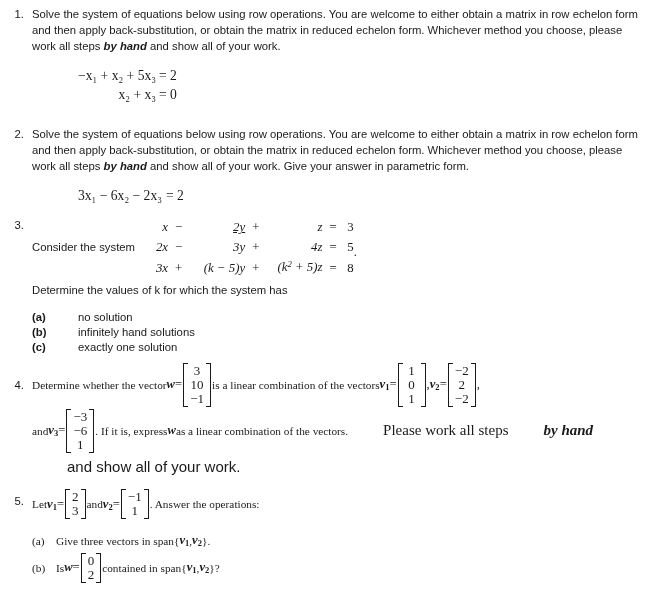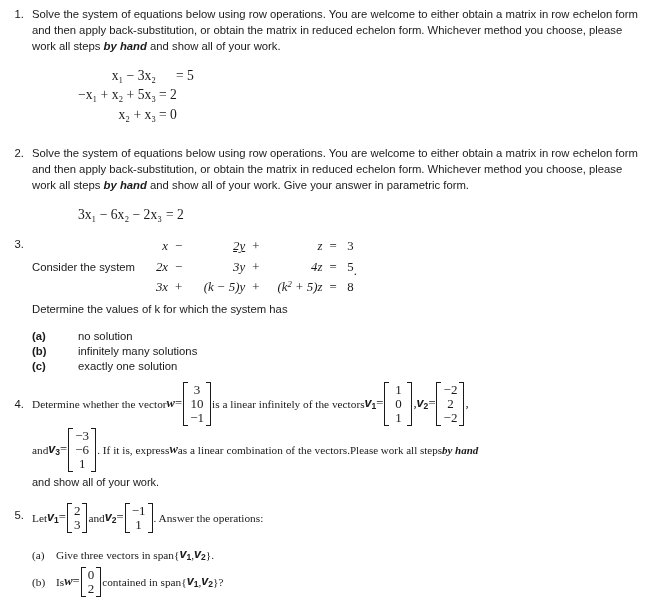--- a/index.html
+++ b/index.html
@@ -113,55 +113,51 @@
   .vec .col {
     display: flex;
     flex-direction: column;
     align-items: center;
     padding: 1px 2px;
   }
   .vec .col > span { display: block; text-align: center; }
   .vec.tall .col > span { min-width: 14px; }
 
   .vname {
-    font-family: Liberation Sans, sans-serif;
+    font-family: Liberation Serif, serif;
     font-style: italic;
     font-weight: bold;
     font-size: 12.6px;
   }
   .vname sub { font-weight: bold; font-style: normal; }
   .wname {
     font-family: "Liberation Serif", serif;
     font-style: italic;
     font-weight: bold;
     font-size: 12.6px;
   }
   .eqs { font-family: "Liberation Serif", serif; font-size: 12.6px; }
 
-  .smalltxt { font-size: 11px; }
+  .smalltxt { font-size: 15px; margin-left: 35px; }
 
   .q4line { display: flex; align-items: center; flex-wrap: nowrap; }
   .q4line .seg { white-space: nowrap; font-family: Liberation Serif, serif; }
 </style>
 </head>
 <body>
 
 <div class="page">
 
   <div class="prob" style="margin-top:2px;">
     <div class="prob-num">1.</div>
     <div class="prob-body">
       <div class="para"><span>Solve the system of equations below using row operations.  You are welcome to either obtain a matrix in row echelon form and then apply back-substitution, or obtain the matrix in reduced echelon form.  Whichever method you choose, please work all steps </span><span class="bh">by hand</span><span> and show all of your work.</span></div>
 
       <div class="sys1 math">
         <div class="eqgrid">
-          <div class="r">
-            <div class="c ra">x₁ − 3x₂</div>
-            <div class="c la" style="padding-left:20px;">= 5</div>
-          </div>
           <div class="r">
             <div class="c ra">−x₁ + x₂ + 5x₃</div>
             <div class="c la" style="padding-left:3px;">= 2</div>
           </div>
           <div class="r">
             <div class="c ra">x₂ + x₃</div>
             <div class="c la" style="padding-left:3px;">= 0</div>
           </div>
         </div>
       </div>
@@ -226,21 +222,21 @@
 
       <div class="para" style="margin-top:4px;">Determine the values of k for which the system has</div>
 
       <div class="sublist">
         <div class="sub-row">
           <div class="sub-lbl">(a)</div>
           <div class="sub-txt">no solution</div>
         </div>
         <div class="sub-row">
           <div class="sub-lbl">(b)</div>
-          <div class="sub-txt">infinitely many solutions</div>
+          <div class="sub-txt">infinitely hand solutions</div>
         </div>
         <div class="sub-row">
           <div class="sub-lbl">(c)</div>
           <div class="sub-txt">exactly one solution</div>
         </div>
       </div>
     </div>
   </div>
 
   <div class="prob" style="margin-top:9px;">
@@ -253,21 +249,21 @@
         <span class="eqs"> = </span>
         <span class="vec tall">
           <span class="brk l"></span>
           <span class="col">
             <span>3</span>
             <span>10</span>
             <span>−1</span>
           </span>
           <span class="brk r"></span>
         </span>
-        <span class="seg"> is a linear infinitely of the vectors </span>
+        <span class="seg"> is a linear combination of the vectors </span>
         <span class="vname"><span>v</span><sub>1</sub></span>
         <span class="eqs"> = </span>
         <span class="vec tall">
           <span class="brk l"></span>
           <span class="col">
             <span>1</span>
             <span>0</span>
             <span>1</span>
           </span>
           <span class="brk r"></span>

